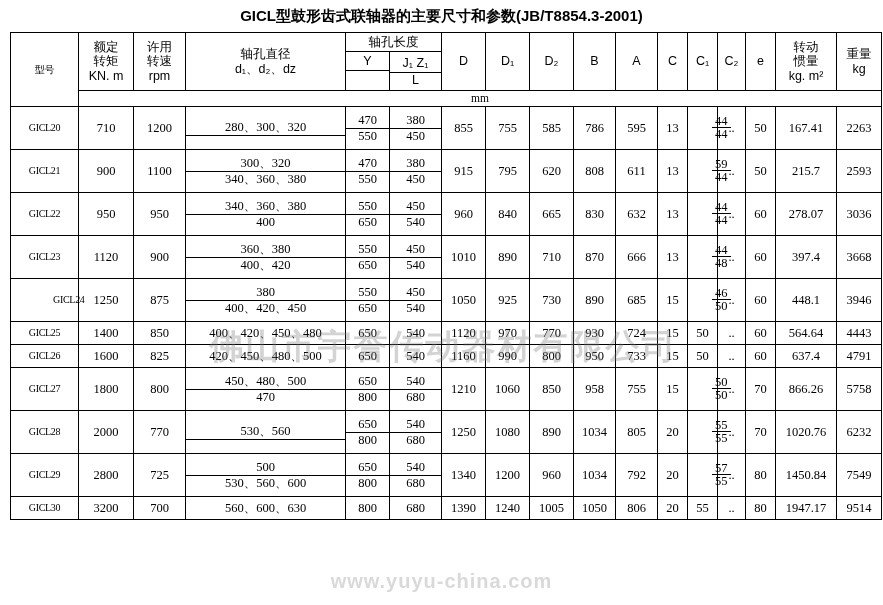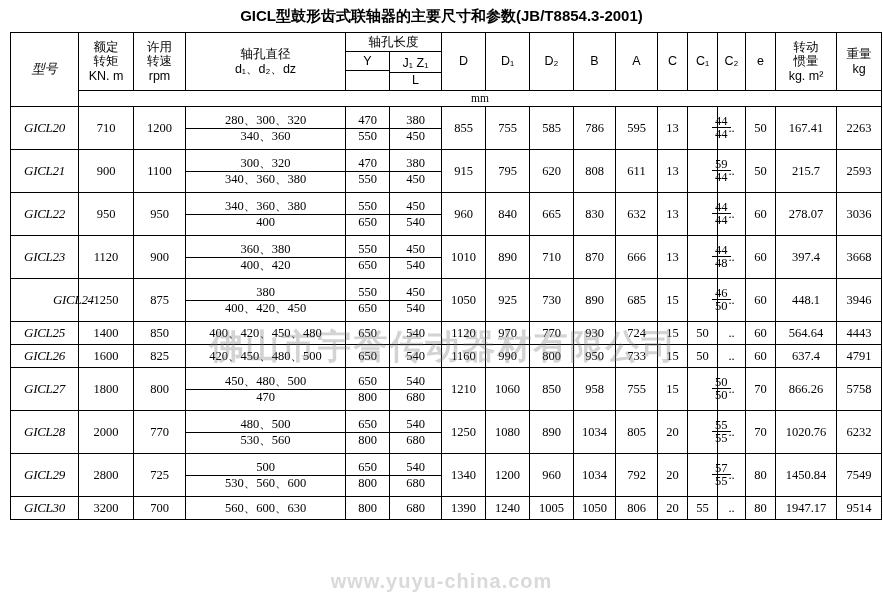--- a/index.html
+++ b/index.html
@@ -45,24 +45,23 @@
   .hdr {
     font-family: "Liberation Sans", sans-serif;
     font-size: 12.5px;
   }
   .unit-row td {
     height: 15px;
     font-size: 11.5px;
     font-family: "Liberation Serif", serif;
   }
   .model {
-    font-size: 13px;
+    font-size: 10px;
     font-family: "Liberation Serif", serif;
     letter-spacing: -0.3px;
-    font-style: italic;
   }
   .two-line-cell {
     padding: 0;
   }
   .split {
     display: table;
     width: 100%;
     height: 100%;
     border-collapse: collapse;
   }
@@ -210,23 +209,20 @@
     <tbody>
         <tr>
           <td class="model" style="height: 42px;">GICL20</td>
           <td>710</td>
           <td>1200</td>
           <td class="two-line-cell">
             <div class="split">
               <div>
                 <span>280、300、320</span>
               </div>
-              <div>
-                <span>340、360</span>
-              </div>
             </div>
           </td>
           <td class="two-line-cell">
             <div class="split">
               <div>
                 <span>470</span>
               </div>
               <div>
                 <span>550</span>
               </div>
@@ -522,23 +518,20 @@
           <td>866.26</td>
           <td>5758</td>
         </tr>
         <tr>
           <td class="model" style="height: 42px;">GICL28</td>
           <td>2000</td>
           <td>770</td>
           <td class="two-line-cell">
             <div class="split">
               <div>
-                <span>480、500</span>
-              </div>
-              <div>
                 <span>530、560</span>
               </div>
             </div>
           </td>
           <td class="two-line-cell">
             <div class="split">
               <div>
                 <span>650</span>
               </div>
               <div>

